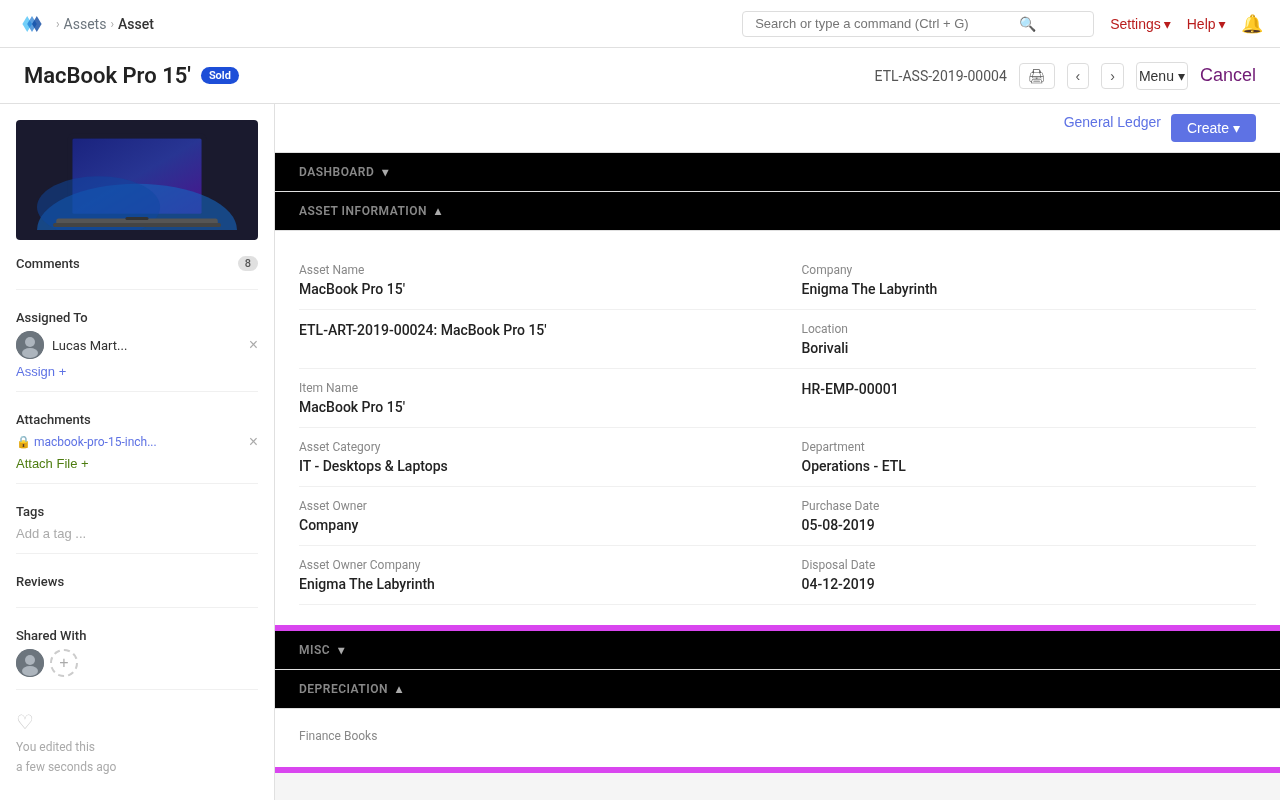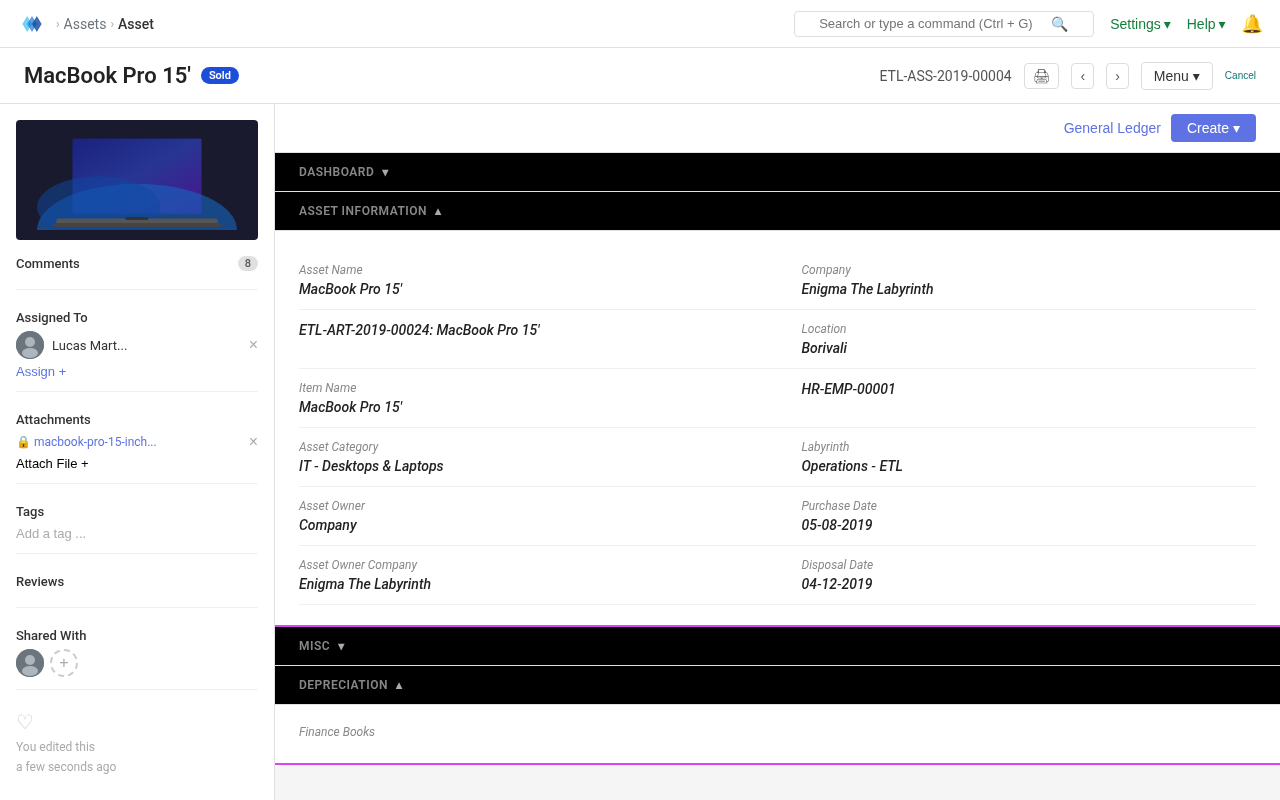--- a/index.html
+++ b/index.html
@@ -12,45 +12,45 @@
     }
     .topnav-logo { width: 32px; height: 32px; margin-right: 8px; }
     .topnav-logo svg { width: 32px; height: 32px; }
     .breadcrumb { display: flex; align-items: center; gap: 4px; font-size: 14px; }
     .breadcrumb-sep { color: #aaa; font-size: 12px; }
     .breadcrumb-item { color: #6c757d; cursor: pointer; }
     .breadcrumb-item.active { color: #333; font-weight: 500; }
     .topnav-search { margin-left: auto; }
     .search-box {
       display: flex; align-items: center; border: 1px solid #ddd;
-      border-radius: 4px; padding: 4px 24px; background: #fff; width: 300px; margin-left: 22px;
+      border-radius: 4px; padding: 4px 12px; background: #fff; width: 352px; margin-left: 22px;
     }
     .search-box input {
       border: none; outline: none; font-size: 13px; color: #666; width: 260px; background: transparent;
     }
     .search-icon-span { color: #aaa; font-size: 14px; margin-left: 4px; }
     .topnav-actions { display: flex; align-items: center; gap: 16px; margin-left: 16px; }
-    .topnav-btn { font-size: 14px; color: #15803d; cursor: pointer; background: none; border: none; display: flex; align-items: center; gap: 3px; }
+    .topnav-btn { font-size: 14px; color: #b91c1c; cursor: pointer; background: none; border: none; display: flex; align-items: center; gap: 3px; }
     .bell-icon { font-size: 18px; color: #555; cursor: pointer; }
 
     
     .page-header {
       display: flex; align-items: center; background: #fff;
       border-bottom: 1px solid #e0e0e0; padding: 0 24px; height: 56px;
     }
     .page-title { font-size: 22px; font-weight: 600; color: #222; margin-right: 10px; }
     .status-badge {
       background: #1d4ed8; color: #fff; font-size: 11px; font-weight: 600;
       padding: 2px 8px; border-radius: 10px;
     }
     .header-right { margin-left: auto; display: flex; align-items: center; gap: 12px; }
     .asset-id { font-size: 14px; color: #555; }
     .icon-btn { background: none; border: 1px solid #ddd; border-radius: 4px; padding: 4px 8px; cursor: pointer; color: #555; font-size: 14px; }
-    .menu-btn { background: none; border: 1px solid #ddd; border-radius: 4px; padding: 5px 12px; cursor: pointer; color: #333; font-size: 14px; display: flex; align-items: center; gap: 4px; }
-    .cancel-btn { background: none; border: none; color: #0f766e; font-size: 10px; cursor: pointer; }
+    .menu-btn { background: none; border: 1px solid #ddd; border-radius: 4px; padding: 5px 2px; cursor: pointer; color: #333; font-size: 14px; display: flex; align-items: center; gap: 4px; }
+    .cancel-btn { background: none; border: none; color: #701a75; font-size: 18px; cursor: pointer; }
 
     
     .main-layout { display: flex; min-height: calc(100vh - 104px); background: #f5f5f5; }
 
     
     .sidebar { width: 275px; background: #fff; border-right: 1px solid #e0e0e0; flex-shrink: 0; padding: 16px; }
     .asset-image { width: 100%; border-radius: 4px; overflow: hidden; margin-bottom: 16px; background: #1a1a2e; display: flex; align-items: center; justify-content: center; height: 120px; }
 
     
     .macbook-svg { width: 200px; height: 100px; }
@@ -59,42 +59,42 @@
     .sidebar-section:last-child { border-bottom: none; }
     .sidebar-label { font-size: 13px; color: #333; font-weight: 500; margin-bottom: 6px; display: flex; justify-content: space-between; align-items: center; }
     .sidebar-count { background: #e0e0e0; border-radius: 10px; padding: 1px 7px; font-size: 11px; color: #555; }
     .assigned-row { display: flex; align-items: center; gap: 8px; margin-bottom: 4px; }
     .avatar { width: 28px; height: 28px; border-radius: 50%; background: #6c757d; display: flex; align-items: center; justify-content: center; overflow: hidden; }
     .assigned-name { font-size: 13px; color: #333; flex: 1; }
     .remove-btn { color: #aaa; cursor: pointer; font-size: 16px; background: none; border: none; }
     .assign-btn { color: #5e72e4; font-size: 13px; cursor: pointer; background: none; border: none; }
     .attachment-row { display: flex; align-items: center; gap: 6px; margin-bottom: 4px; }
     .attachment-name { font-size: 12px; color: #5e72e4; flex: 1; overflow: hidden; text-overflow: ellipsis; white-space: nowrap; cursor: pointer; }
-    .attach-file-btn { color: #000000; font-size: 13px; cursor: pointer; background: none; border: none; text-align: right; }
+    .attach-file-btn { color: #4d7c0f; font-size: 13px; cursor: pointer; background: none; border: none; text-align: right; }
     .tag-input { color: #aaa; font-size: 13px; cursor: pointer; background: none; border: none; }
     .shared-avatars { display: flex; align-items: center; gap: 6px; }
     .add-shared-btn { width: 28px; height: 28px; border-radius: 50%; border: 2px dashed #ccc; display: flex; align-items: center; justify-content: center; cursor: pointer; color: #aaa; font-size: 16px; background: none; }
     .heart-icon { color: #ccc; font-size: 20px; cursor: pointer; margin-top: 8px; }
     .edited-text { font-size: 12px; color: #aaa; margin-top: 6px; }
 
     
     .content { flex: 1; padding: 0; }
-    .content-top-bar { display: flex; justify-content: flex-end; align-items: center; padding: 10px 24px; background: #fff; border-bottom: 1px solid #e0e0e0; gap: 10px; }
+    .content-top-bar { display: flex; justify-content: flex-end; align-items: flex-start; padding: 10px 24px; background: #fff; border-bottom: 1px solid #e0e0e0; gap: 10px; }
     .general-ledger-btn { background: none; border: none; color: #5e72e4; font-size: 14px; cursor: pointer; }
     .create-btn { background: #5e72e4; color: #fff; border: none; border-radius: 4px; padding: 6px 16px; font-size: 14px; cursor: pointer; display: flex; align-items: center; gap: 4px; }
 
     
     .section-header {
       display: flex; align-items: center; padding: 12px 24px;
       background: #000000; border-bottom: 1px solid #e0e0e0;
       cursor: pointer; font-size: 12px; font-weight: 600; color: #888; letter-spacing: 0.5px;
     }
     .section-toggle { margin-left: 8px; font-size: 12px; color: #aaa; }
 
-    .section-body { background: #fff; border-bottom: 2px solid #d946ef; padding: 20px 24px; font-style: italic; }
+    .section-body { background: #fff; border-bottom: 6px solid #d946ef; padding: 20px 24px; }
     .field-grid { display: grid; grid-template-columns: 1fr 1fr; gap: 0; }
     .field-cell { padding: 12px 0; border-bottom: 1px solid #f0f0f0; padding-right: 24px; }
     .field-cell:nth-child(2n) { padding-right: 0; padding-left: 24px; }
     .field-label { font-size: 12px; color: #888; margin-bottom: 4px; }
     .field-value { font-size: 14px; color: #222; font-weight: 500; }
   </style>
 </head>
 <body>
 
 <nav class="topnav">
@@ -298,21 +298,21 @@
           </div>
           <div class="field-cell">
             <div class="field-value">HR-EMP-00001</div>
           </div>
 
           <div class="field-cell">
             <div class="field-label">Asset Category</div>
             <div class="field-value">IT - Desktops &amp; Laptops</div>
           </div>
           <div class="field-cell">
-            <div class="field-label">Labyrinth</div>
+            <div class="field-label">Department</div>
             <div class="field-value">Operations - ETL</div>
           </div>
 
           <div class="field-cell">
             <div class="field-label">Asset Owner</div>
             <div class="field-value">Company</div>
           </div>
           <div class="field-cell">
             <div class="field-label">Purchase Date</div>
             <div class="field-value">05-08-2019</div>

